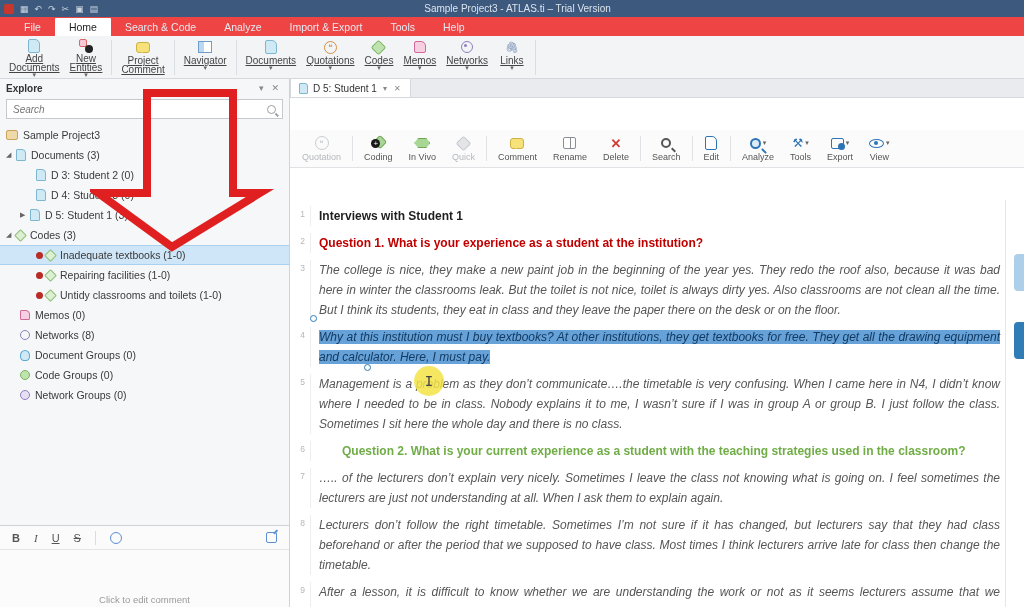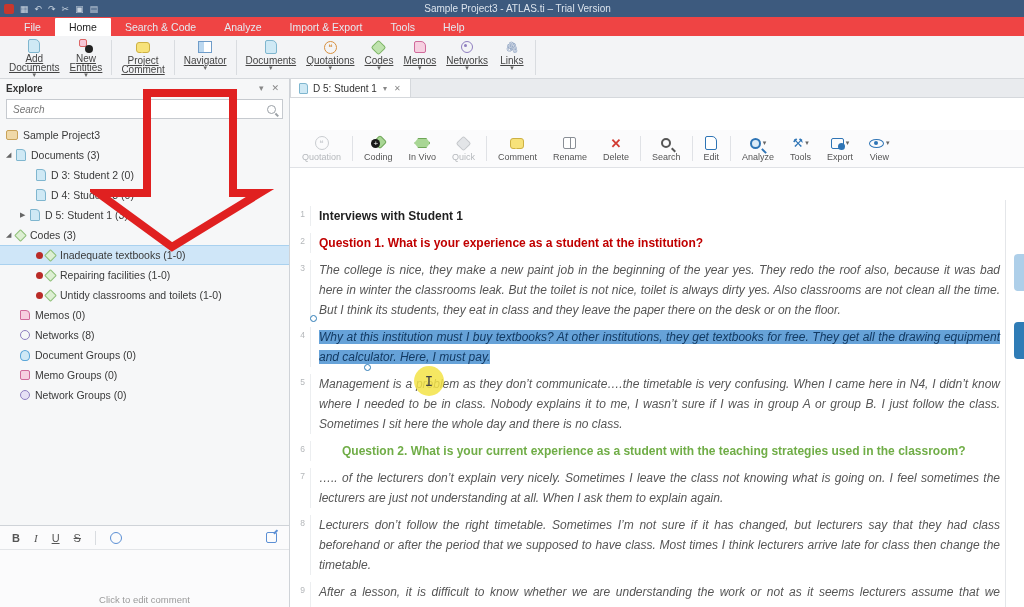--- a/index.html
+++ b/index.html
@@ -347,23 +347,23 @@
         <div class="trow">
           <span class="indent1"></span>
           <span class="ti">
               <span class="grp-doc"></span>
             </span>
           <span>Document Groups (0)</span>
         </div>
         <div class="trow">
           <span class="indent1"></span>
           <span class="ti">
-              <span class="grp-memo"></span>
-            </span>
-          <span>Memo Groups (0)</span>
+              <span class="grp-code"></span>
+            </span>
+          <span>Code Groups (0)</span>
         </div>
         <div class="trow">
           <span class="indent1"></span>
           <span class="ti">
               <span class="grp-net"></span>
             </span>
           <span>Network Groups (0)</span>
         </div>
       </div>
 

